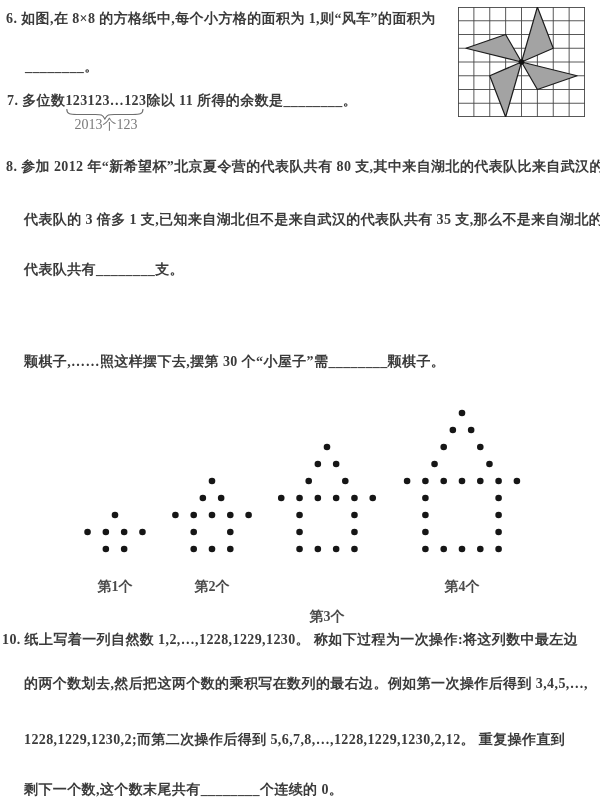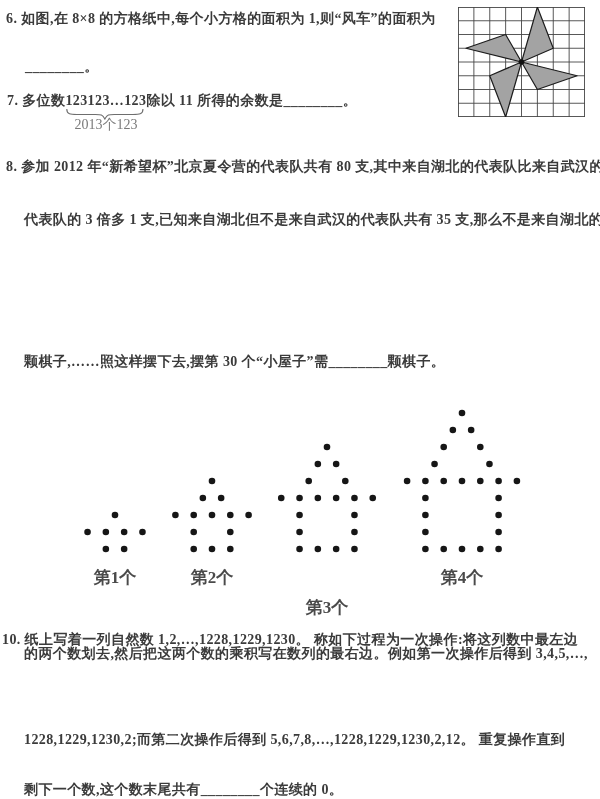--- a/index.html
+++ b/index.html
@@ -20,23 +20,24 @@
   }
   .ub-wrap{position:relative;display:inline-block;}
   .ubrace{position:absolute;left:1px;top:15px;width:96%;height:12px;}
   .ub-label{
     position:absolute;top:23px;left:50%;transform:translateX(-50%);
     font-size:14px;font-weight:400;color:#7a7a7a;letter-spacing:0;white-space:nowrap;
   }
   .figure{position:absolute;}
   .house-label{
     position:absolute;
-    font-size:17px;font-weight:700;color:#4a4a4a;
+    font-size:14px;font-weight:700;color:#4a4a4a;
     transform:translateX(-50%);
     white-space:nowrap;
+    margin-top:12px;
   }
 </style>
 </head>
 <body>
 
 <div class="page">
 
   <div class="line" style="top:10px;left:6px">6. 如图,在 8×8 的方格纸中,每个小方格的面积为 1,则“风车”的面积为</div>
   <div class="line" style="top:58px;left:25px">________。</div>
 
@@ -67,20 +68,21 @@
         <circle cx="63.5" cy="55" r="2.8" fill="#111"></circle>
       </svg>
   </div>
 
   <div class="line" style="top:92px;left:7px"><span>7. 多位数</span><span class="ub-wrap"><span>123123…123</span><svg class="ubrace" viewBox="0 0 100 13" preserveAspectRatio="none">
           <path d="M1,1 C1,7 6,7 14,7 L38,7 C45,7 47,7 50,12 C53,7 55,7 62,7 L86,7 C94,7 99,7 99,1" fill="none" stroke="#6e6e6e" stroke-width="1.1" vector-effect="non-scaling-stroke"></path>
         </svg><span class="ub-label">2013个123</span></span><span>除以 11 所得的余数是________。</span></div>
 
   <div class="line" style="top:158px;left:6px">8. 参加 2012 年“新希望杯”北京夏令营的代表队共有 80 支,其中来自湖北的代表队比来自武汉的</div>
   <div class="line" style="top:211px;left:24px">代表队的 3 倍多 1 支,已知来自湖北但不是来自武汉的代表队共有 35 支,那么不是来自湖北的</div>
+  <div class="line" style="top:261px;left:24px">代表队共有________支。</div>
 
   <div class="line" style="top:353px;left:24px">颗棋子,……照这样摆下去,摆第 30 个“小屋子”需________颗棋子。</div>
 
   <div class="figure" style="left:0;top:398px;width:600px;height:165px">
     <svg id="houses-svg" width="600" height="165">
         <circle cx="115" cy="117" r="3.3" fill="#161616"></circle>
         <circle cx="87.55" cy="134" r="3.3" fill="#161616"></circle>
         <circle cx="105.85" cy="134" r="3.3" fill="#161616"></circle>
         <circle cx="124.15" cy="134" r="3.3" fill="#161616"></circle>
         <circle cx="142.45" cy="134" r="3.3" fill="#161616"></circle>
@@ -141,21 +143,21 @@
         <circle cx="425.4" cy="151" r="3.3" fill="#161616"></circle>
         <circle cx="443.7" cy="151" r="3.3" fill="#161616"></circle>
         <circle cx="462" cy="151" r="3.3" fill="#161616"></circle>
         <circle cx="480.3" cy="151" r="3.3" fill="#161616"></circle>
         <circle cx="498.6" cy="151" r="3.3" fill="#161616"></circle>
       </svg>
   </div>
   <div id="house-labels"></div>
 
   <div class="line" style="top:631px;left:2px">10. 纸上写着一列自然数 1,2,…,1228,1229,1230。 称如下过程为一次操作:将这列数中最左边</div>
-  <div class="line" style="top:645px;left:24px">的两个数划去,然后把这两个数的乘积写在数列的最右边。例如第一次操作后得到 3,4,5,…,</div>
+  <div class="line" style="top:675px;left:24px">的两个数划去,然后把这两个数的乘积写在数列的最右边。例如第一次操作后得到 3,4,5,…,</div>
   <div class="line" style="top:731px;left:24px">1228,1229,1230,2;而第二次操作后得到 5,6,7,8,…,1228,1229,1230,2,12。 重复操作直到</div>
   <div class="line" style="top:781px;left:24px">剩下一个数,这个数末尾共有________个连续的 0。</div>
 
 <div class="house-label" style="left: 115px; top: 566px;">第1个</div>
     <div class="house-label" style="left: 212px; top: 566px;">第2个</div>
     <div class="house-label" style="left: 327px; top: 596px;">第3个</div>
     <div class="house-label" style="left: 462px; top: 566px; text-align: center;">第4个</div>
   </div>
 
 </body></html>

